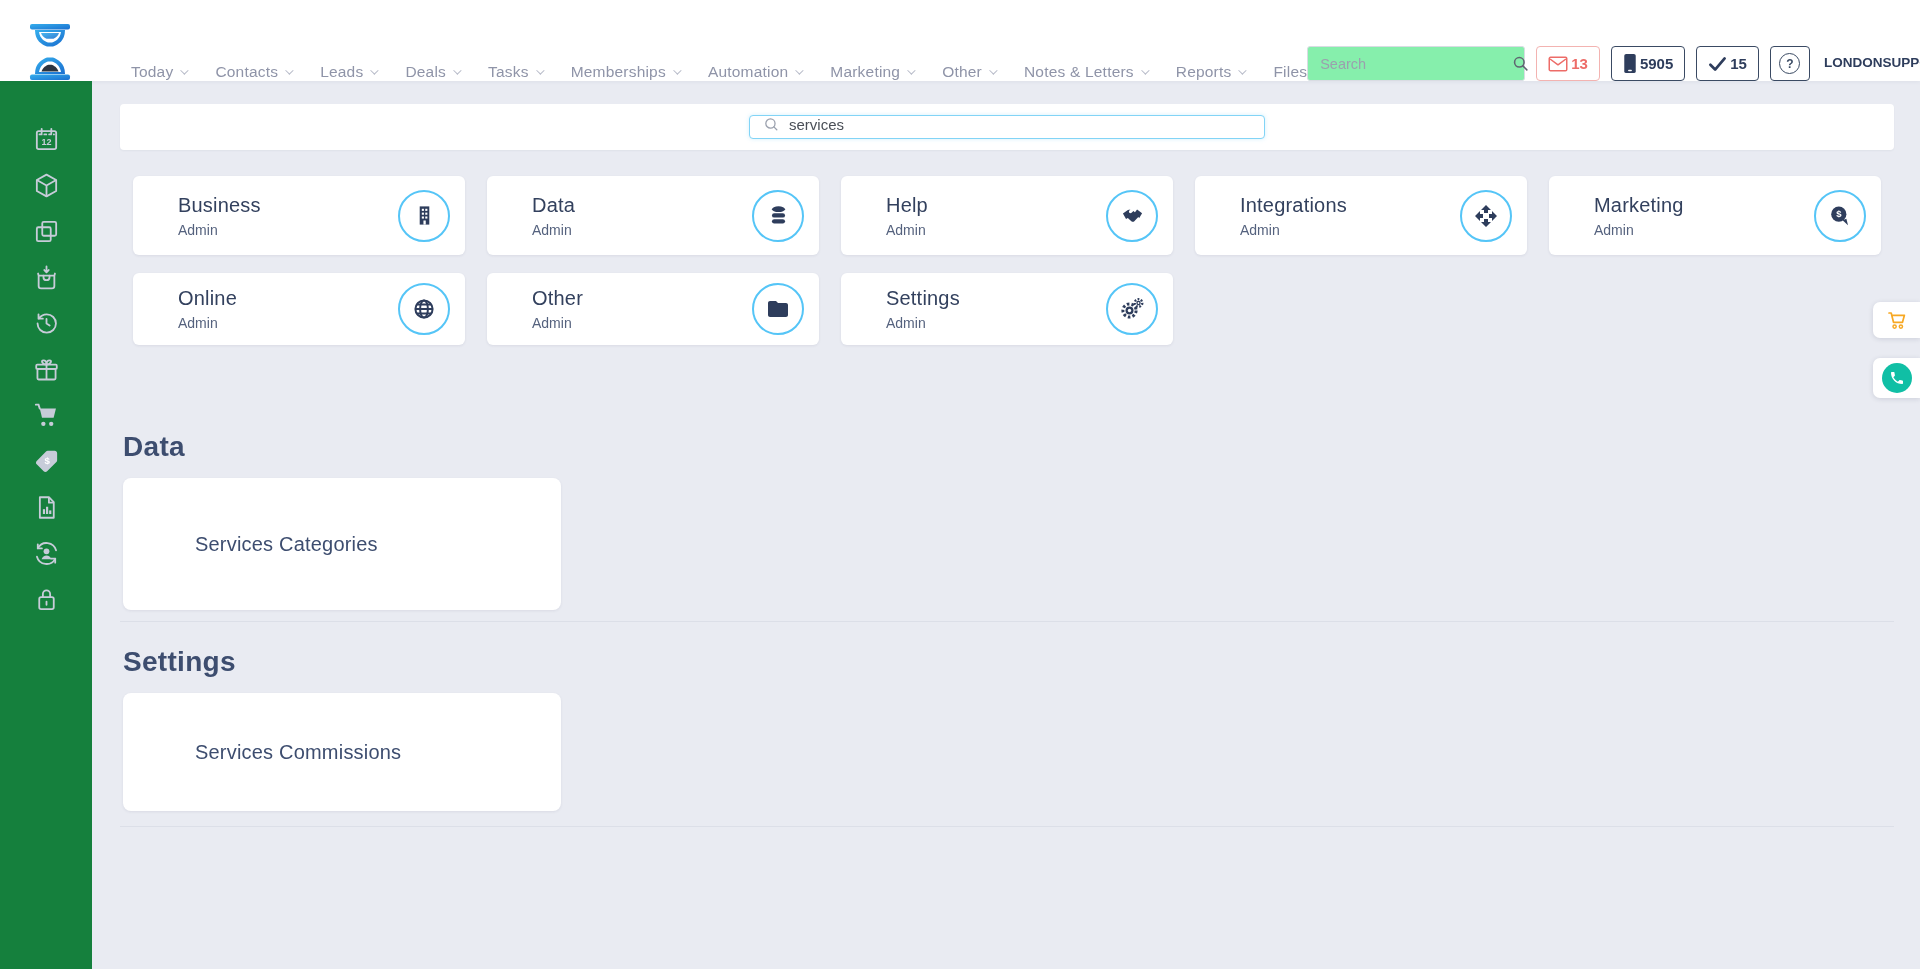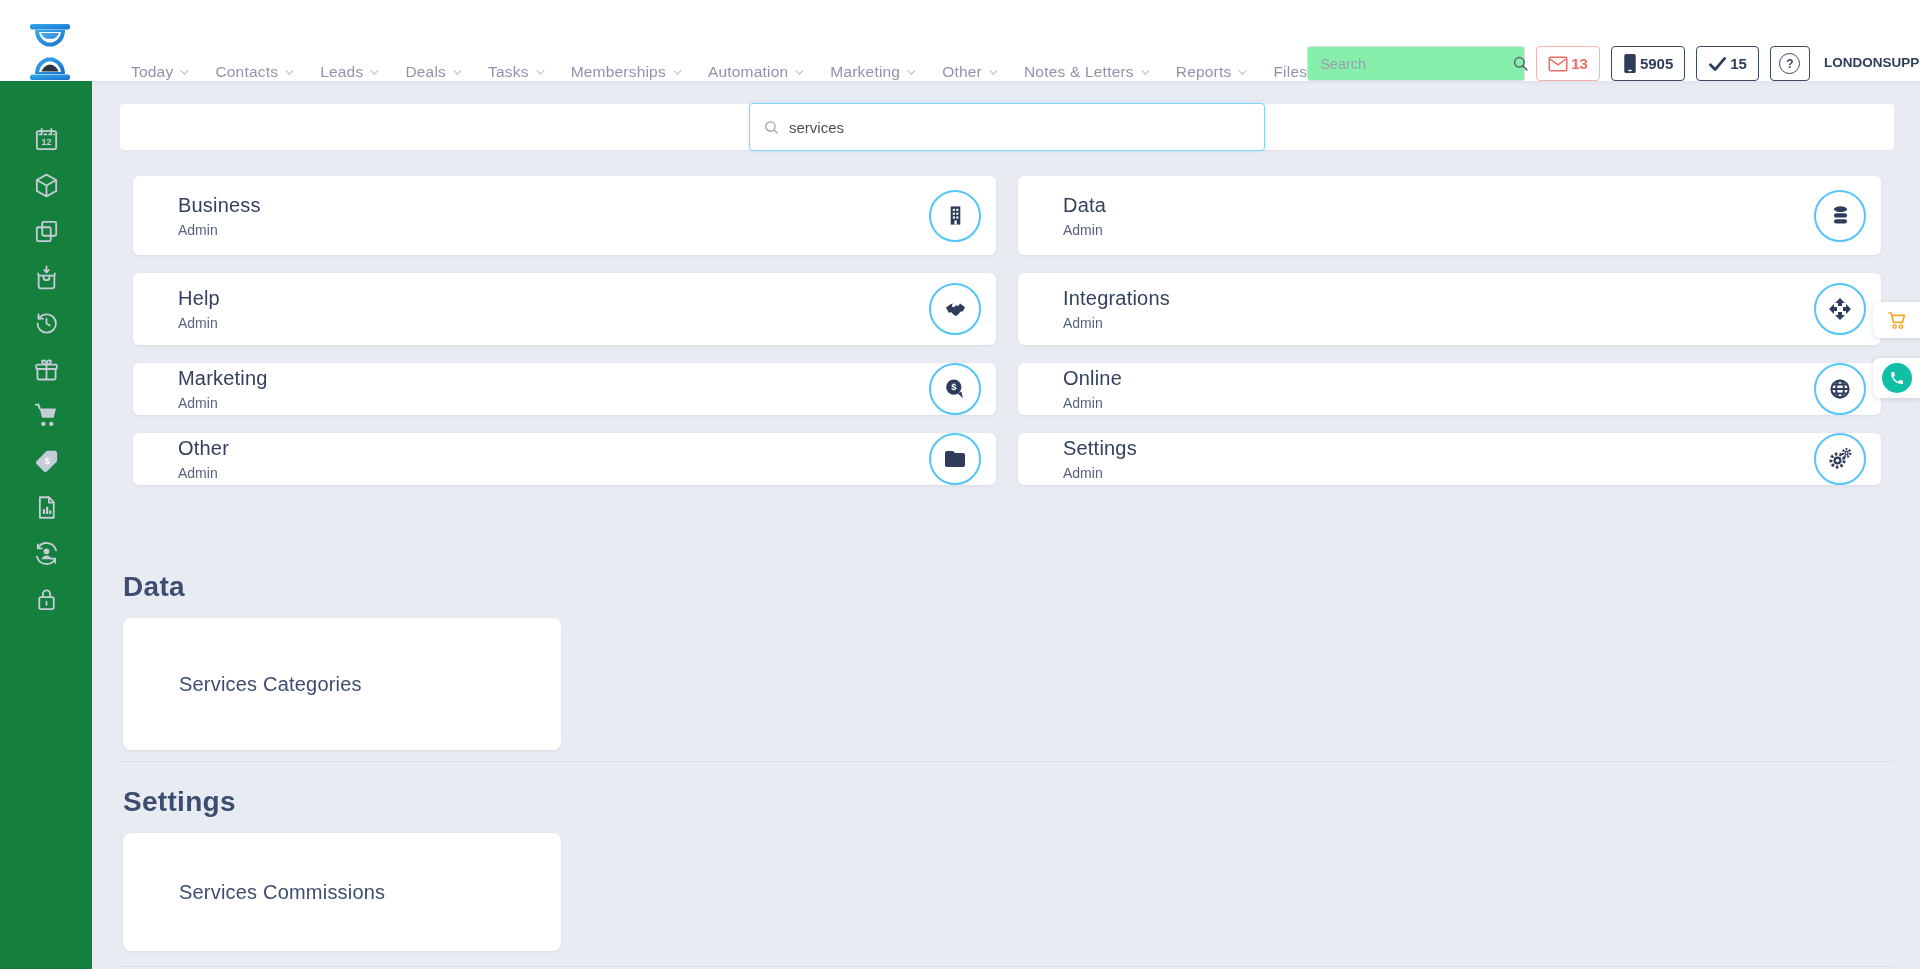--- a/index.html
+++ b/index.html
@@ -36,40 +36,40 @@
   
   .sidebar { position:absolute; top:81px; left:0; width:92px; bottom:0; background:#15803d;
     display:flex; flex-direction:column; align-items:center; padding-top:44px; gap:17px; z-index:4; }
   .side-ic { width:29px; height:29px; display:flex; align-items:center; justify-content:center; cursor:pointer; }
 
   
   .main { position:absolute; top:81px; left:96px; right:0; bottom:0; background:#e9ebf2;
     padding:23px 26px 0 24px; overflow:hidden; }
   .search-band { width:100%; height:46px; background:#fff; border-radius:4px;
     box-shadow:0 1px 2px rgba(40,50,80,.05); display:flex; align-items:center; justify-content:center; }
-  .content-search { width:516px; height:48px; border:1px solid #82d4f6; border-radius:4px;
-    background:#fff; display:flex; align-items:center; padding-left:13px; gap:9px;
+  .content-search { width:516px; height:24px; border:1px solid #82d4f6; border-radius:4px;
+    background:#fff; display:flex; align-items:flex-start; padding-left:13px; gap:9px;
     box-shadow:0 0 4px rgba(130,212,246,.35); }
   .content-search input { flex:1; border:none; outline:none; font-size:15px; color:#4a4f57;
     font-family:inherit; background:transparent; }
 
-  .cards-grid { margin-top:26px; padding:0 13px; display:grid; grid-template-columns:repeat(2,1fr);
+  .cards-grid { margin-top:26px; padding:0 13px; display:grid; grid-template-columns:repeat(5,1fr);
     grid-template-rows:79px 72px; gap:18px 22px; }
   .card { background:#fff; border-radius:6px; box-shadow:0 1px 3px rgba(33,44,74,.08);
     display:flex; align-items:center; justify-content:space-between; padding:0 15px 0 45px; cursor:pointer; }
   .card-txt { display:flex; flex-direction:column; gap:5px; }
   .card-title { font-size:20px; color:#33415e; font-weight:500; letter-spacing:.2px; }
   .card-sub { font-size:14px; color:#55627e; }
   .icon-circle { width:52px; height:52px; border:2px solid #55c5f7; border-radius:50%;
     display:flex; align-items:center; justify-content:center; background:#fff; flex:0 0 auto; }
 
   .section-title { margin:86px 0 0 3px; font-size:28px; color:#3d4d6f; font-weight:600; letter-spacing:.3px; }
   .section-title.second { margin-top:24px; }
   .link-card { margin:15px 1px 0 3px; width:438px; background:#fff; border-radius:8px;
-    box-shadow:0 1px 3px rgba(33,44,74,.08); display:flex; align-items:center; padding-left:56px; }
+    box-shadow:0 1px 3px rgba(33,44,74,.08); display:flex; align-items:center; padding-left:72px; }
   .link-card.h1 { height:132px; } .link-card.h2 { height:118px; }
   .link-card a { font-size:20px; color:#3d4d6f; text-decoration:none; letter-spacing:.2px; cursor:pointer; }
   .divider { border:none; border-top:1px solid #dcdfe8; margin-top:11px; }
   .divider.second { margin-top:15px; }
 
   
   .float-btn { position:absolute; right:0; width:47px; background:#fff; border-radius:7px 0 0 7px;
     box-shadow:0 1px 5px rgba(40,50,80,.15); display:flex; align-items:center; justify-content:center;
     cursor:pointer; z-index:6; }
   .float-cart { top:302px; height:36px; }

